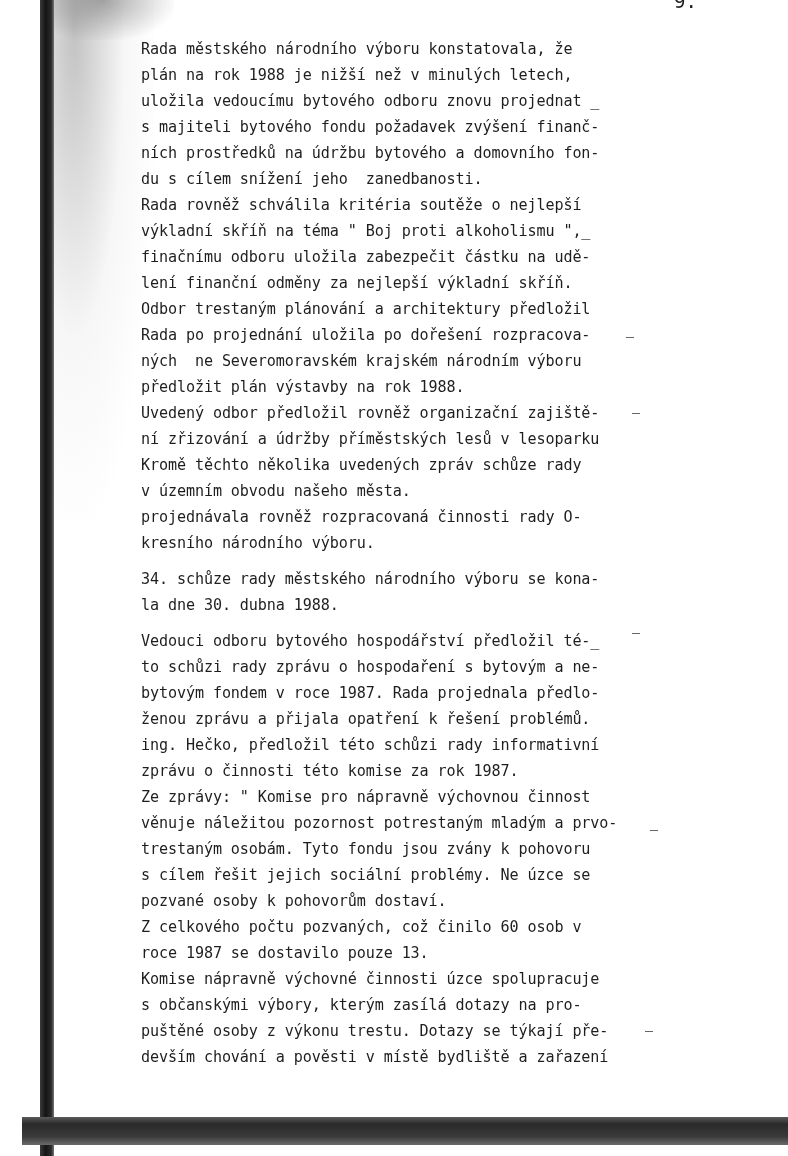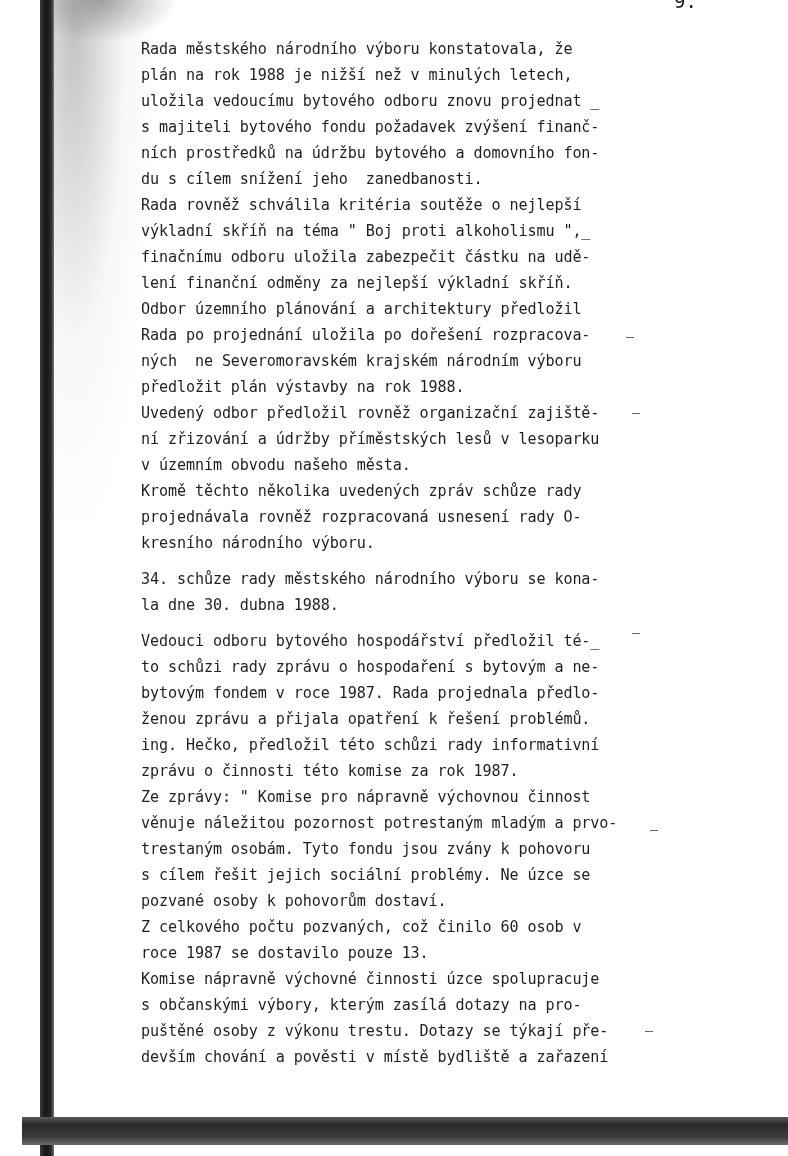--- a/index.html
+++ b/index.html
@@ -62,29 +62,29 @@
       <div class="line">Rada městského národního výboru konstatovala, že</div>
       <div class="line">plán na rok 1988 je nižší než v minulých letech,</div>
       <div class="line">uložila vedoucímu bytového odboru znovu projednat _</div>
       <div class="line">s majiteli bytového fondu požadavek zvýšení finanč-</div>
       <div class="line">ních prostředků na údržbu bytového a domovního fon-</div>
       <div class="line">du s cílem snížení jeho  zanedbanosti.</div>
       <div class="line">Rada rovněž schválila kritéria soutěže o nejlepší</div>
       <div class="line">výkladní skříň na téma " Boj proti alkoholismu ",_</div>
       <div class="line">finačnímu odboru uložila zabezpečit částku na udě-</div>
       <div class="line">lení finanční odměny za nejlepší výkladní skříň.</div>
-      <div class="line">Odbor územního plánování a architektury předložil</div>
+      <div class="line">Odbor trestaným plánování a architektury předložil</div>
       <div class="line">Rada po projednání uložila po dořešení rozpracova-</div>
       <div class="line">ných  ne Severomoravském krajském národním výboru</div>
       <div class="line">předložit plán výstavby na rok 1988.</div>
       <div class="line">Uvedený odbor předložil rovněž organizační zajiště-</div>
       <div class="line">ní zřizování a údržby příměstských lesů v lesoparku</div>
+      <div class="line">Kromě těchto několika uvedených zpráv schůze rady</div>
       <div class="line">v územním obvodu našeho města.</div>
-      <div class="line">Kromě těchto několika uvedených zpráv schůze rady</div>
-      <div class="line">projednávala rovněž rozpracovaná usnesení rady O-</div>
+      <div class="line">projednávala rovněž rozpracovaná činnosti rady O-</div>
       <div class="line">kresního národního výboru.</div>
     </div>
     <div class="gap"></div>
     <div>
       <div class="line">34. schůze rady městského národního výboru se kona-</div>
       <div class="line">la dne 30. dubna 1988.</div>
     </div>
     <div class="gap"></div>
     <div>
       <div class="line">Vedouci odboru bytového hospodářství předložil té-_</div>

